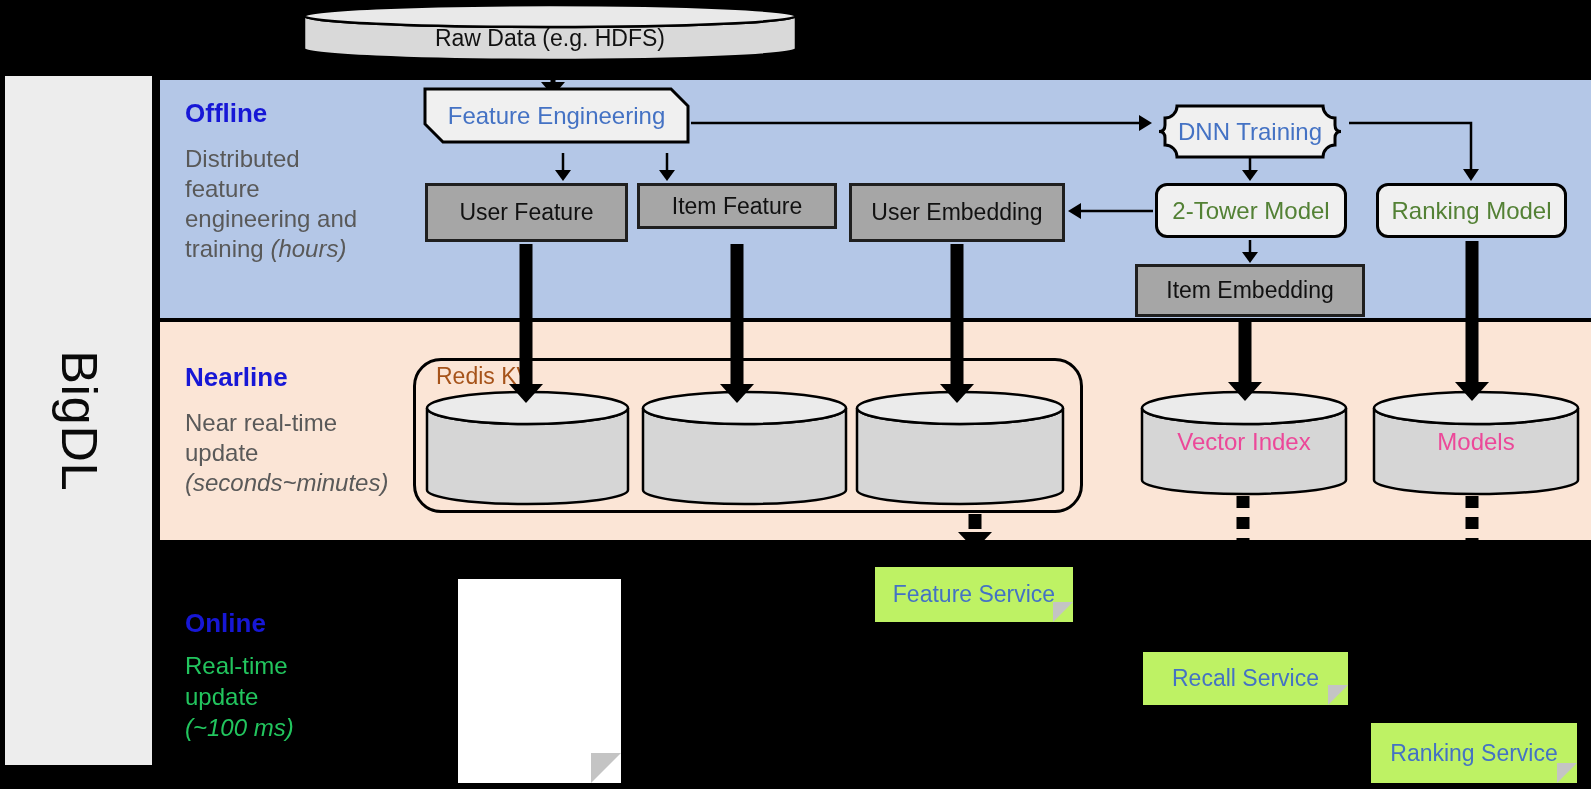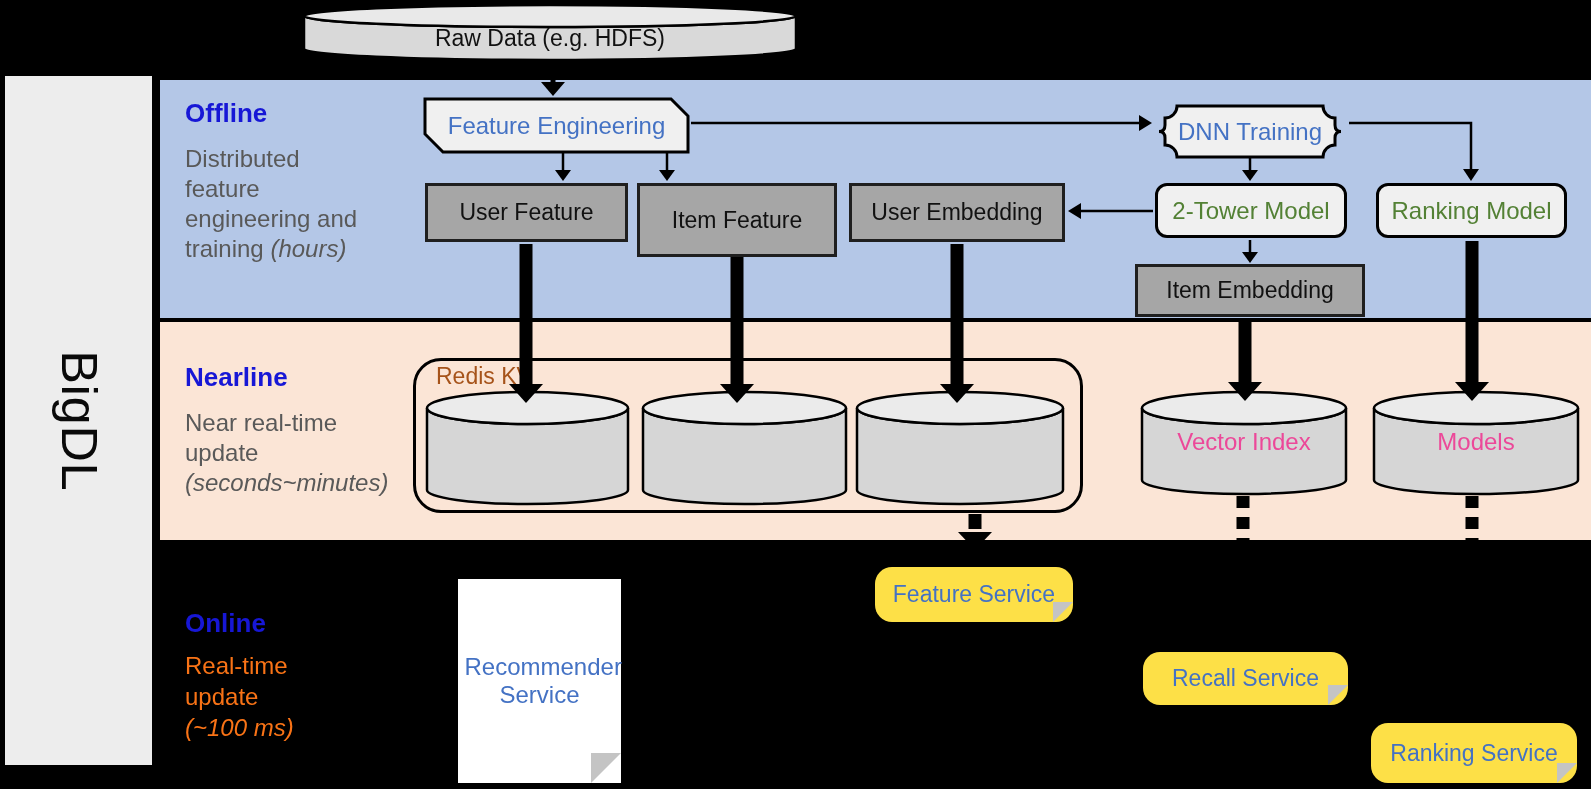--- a/index.html
+++ b/index.html
@@ -13,42 +13,42 @@
   .sidebar{position:absolute;left:5px;top:76px;width:147px;height:689px;background:#EDEDED;}
   .sidebar-title{position:absolute;left:0;top:0;width:147px;height:689px;display:flex;
                  align-items:center;justify-content:center;}
   .sidebar-title span{transform:rotate(90deg);font-size:50px;color:#0a0a0a;letter-spacing:1px;}
   
   .hd{position:absolute;font-size:26px;font-weight:bold;color:#1717D6;}
   .desc{position:absolute;font-size:24px;color:#595959;line-height:30px;}
   .desc span{display:block;}
   .desc .inline-line span{display:inline;}
   .it{font-style:italic;}
-  .desc-online{color:#f97316;line-height:31px;}
+  .desc-online{color:#22c55e;line-height:31px;}
   
   .node{position:absolute;box-sizing:border-box;display:flex;align-items:center;justify-content:center;z-index:6;}
   .node-label{font-size:23px;white-space:nowrap;}
   .gray-box{background:#A6A6A6;border:3px solid #1f1f1f;color:#111;}
   .model-box{background:#F0F0F0;border:3px solid #000;border-radius:12px;color:#538135;font-size:24px;text-align:center;}
   .model-box .node-label{font-size:24px;}
   .shape-node{background:transparent;border:none;}
   .shape-node svg{position:absolute;left:0;top:0;}
   .shape-node .node-label{position:relative;color:#4472C4;font-size:24px;}
   
   .kv-container{position:absolute;left:413px;top:358px;width:670px;height:155px;box-sizing:border-box;
                 border:3px solid #000;border-radius:28px;z-index:2;}
   .kv-label{position:absolute;left:20px;top:2px;font-size:23px;color:#A6531A;white-space:nowrap;}
   
   .cyl{position:absolute;z-index:3;}
   .cyl svg{position:absolute;left:0;top:0;}
   .cyl .cyl-label{position:absolute;left:0;right:0;top:38px;text-align:center;color:#ec4899;
                   font-size:24px;white-space:nowrap;}
   
-  .service{position:absolute;background:#fde047;display:flex;align-items:center;justify-content:center;
-           color:#4472C4;font-size:23px;z-index:6;border-radius:17px;}
+  .service{position:absolute;background:#bef264;display:flex;align-items:center;justify-content:center;
+           color:#4472C4;font-size:23px;z-index:6;}
   .service .node-label{white-space:nowrap;}
   .fold{position:absolute;right:0;bottom:0;width:20px;height:20px;background:#C4C4C4;
         clip-path:polygon(0 0,100% 0,0 100%);}
   .doc{position:absolute;background:#fff;display:flex;align-items:center;justify-content:center;
        color:#4472C4;font-size:24px;text-align:center;z-index:6;}
   .doc .fold{width:30px;height:30px;}
   
   .overlay{position:absolute;left:0;top:0;z-index:5;pointer-events:none;}
 </style>
 </head>
@@ -88,40 +88,40 @@
   </div>
 
   <div class="cyl" style="left:302px;top:3px;width:496px;height:59px;">
     <svg width="496" height="59" viewBox="0 0 496 59">
       <path d="M2,13 L2,46 A246,11 0 0 0 494,46 L494,13 A246,11 0 0 1 2,13 Z" fill="#D9D9D9" stroke="#000" stroke-width="2.5"></path>
       <ellipse cx="248" cy="13" rx="246" ry="11" fill="#E9E9E9" stroke="#000" stroke-width="2.5"></ellipse>
     </svg>
     <div class="node-label" style="position:absolute;left:0;right:0;top:22px;text-align:center;color:#111;">Raw Data (e.g. HDFS)</div>
   </div>
 
-  <div class="node shape-node" style="left:423px;top:97px;width:267px;height:57px;">
+  <div class="node shape-node" style="left:423px;top:87px;width:267px;height:57px;">
     <svg width="267" height="57" viewBox="0 0 267 57">
       <polygon points="2,2 248,2 265,19 265,55 20,55 2,37" fill="#F0F0F0" stroke="#000" stroke-width="3"></polygon>
     </svg>
     <span class="node-label">Feature Engineering</span>
   </div>
 
   <div class="node shape-node" style="left:1153px;top:104px;width:194px;height:55px;">
     <svg width="194" height="55" viewBox="0 0 194 55">
       <path d="M24,2 L170,2 A12,12 0 0 0 182,14 L182,21 Q182,27.5 188,27.5 Q182,27.5 182,34 L182,41
                A12,12 0 0 0 170,53 L24,53 A12,12 0 0 0 12,41 L12,34 Q12,27.5 6,27.5 Q12,27.5 12,21 L12,14
                A12,12 0 0 0 24,2 Z" fill="#F0F0F0" stroke="#000" stroke-width="3"></path>
     </svg>
     <span class="node-label">DNN Training</span>
   </div>
 
   <div class="node gray-box" style="left:425px;top:183px;width:203px;height:59px;">
     <span class="node-label">User Feature</span>
   </div>
-  <div class="node gray-box" style="left:637px;top:183px;width:200px;height:74px;">
+  <div class="node gray-box" style="left:637px;top:183px;width:200px;height:46px;">
     <span class="node-label">Item Feature</span>
   </div>
   <div class="node gray-box" style="left:849px;top:183px;width:216px;height:59px;justify-content:center;">
     <span class="node-label">User Embedding</span>
   </div>
   <div class="node gray-box" style="left:1135px;top:264px;width:230px;height:53px;">
     <span class="node-label">Item Embedding</span>
   </div>
 
   <div class="node model-box" style="left:1155px;top:183px;width:192px;height:55px;">
@@ -163,21 +163,20 @@
   </div>
   <div class="cyl" style="left:1372px;top:390px;width:208px;height:108px;">
     <svg width="208" height="108" viewBox="0 0 208 108">
       <path d="M2,18 L2,90 A102,14 0 0 0 206,90 L206,18 A102,16 0 0 1 2,18 Z" fill="#D6D6D6" stroke="#000" stroke-width="2.5"></path>
       <ellipse cx="104" cy="18" rx="102" ry="16" fill="#EBEBEB" stroke="#000" stroke-width="2.5"></ellipse>
     </svg>
     <div class="cyl-label">Models</div>
   </div>
 
   <div class="doc" style="left:458px;top:579px;width:163px;height:204px;">
-    <span style="width:150px;">Recommender Service</span>
     <span class="fold"></span>
   </div>
   <div class="service" style="left:875px;top:567px;width:198px;height:55px;">
     <span class="node-label">Feature Service</span>
     <span class="fold"></span>
   </div>
   <div class="service" style="left:1143px;top:652px;width:205px;height:53px;text-align:right;">
     <span class="node-label">Recall Service</span>
     <span class="fold"></span>
   </div>

